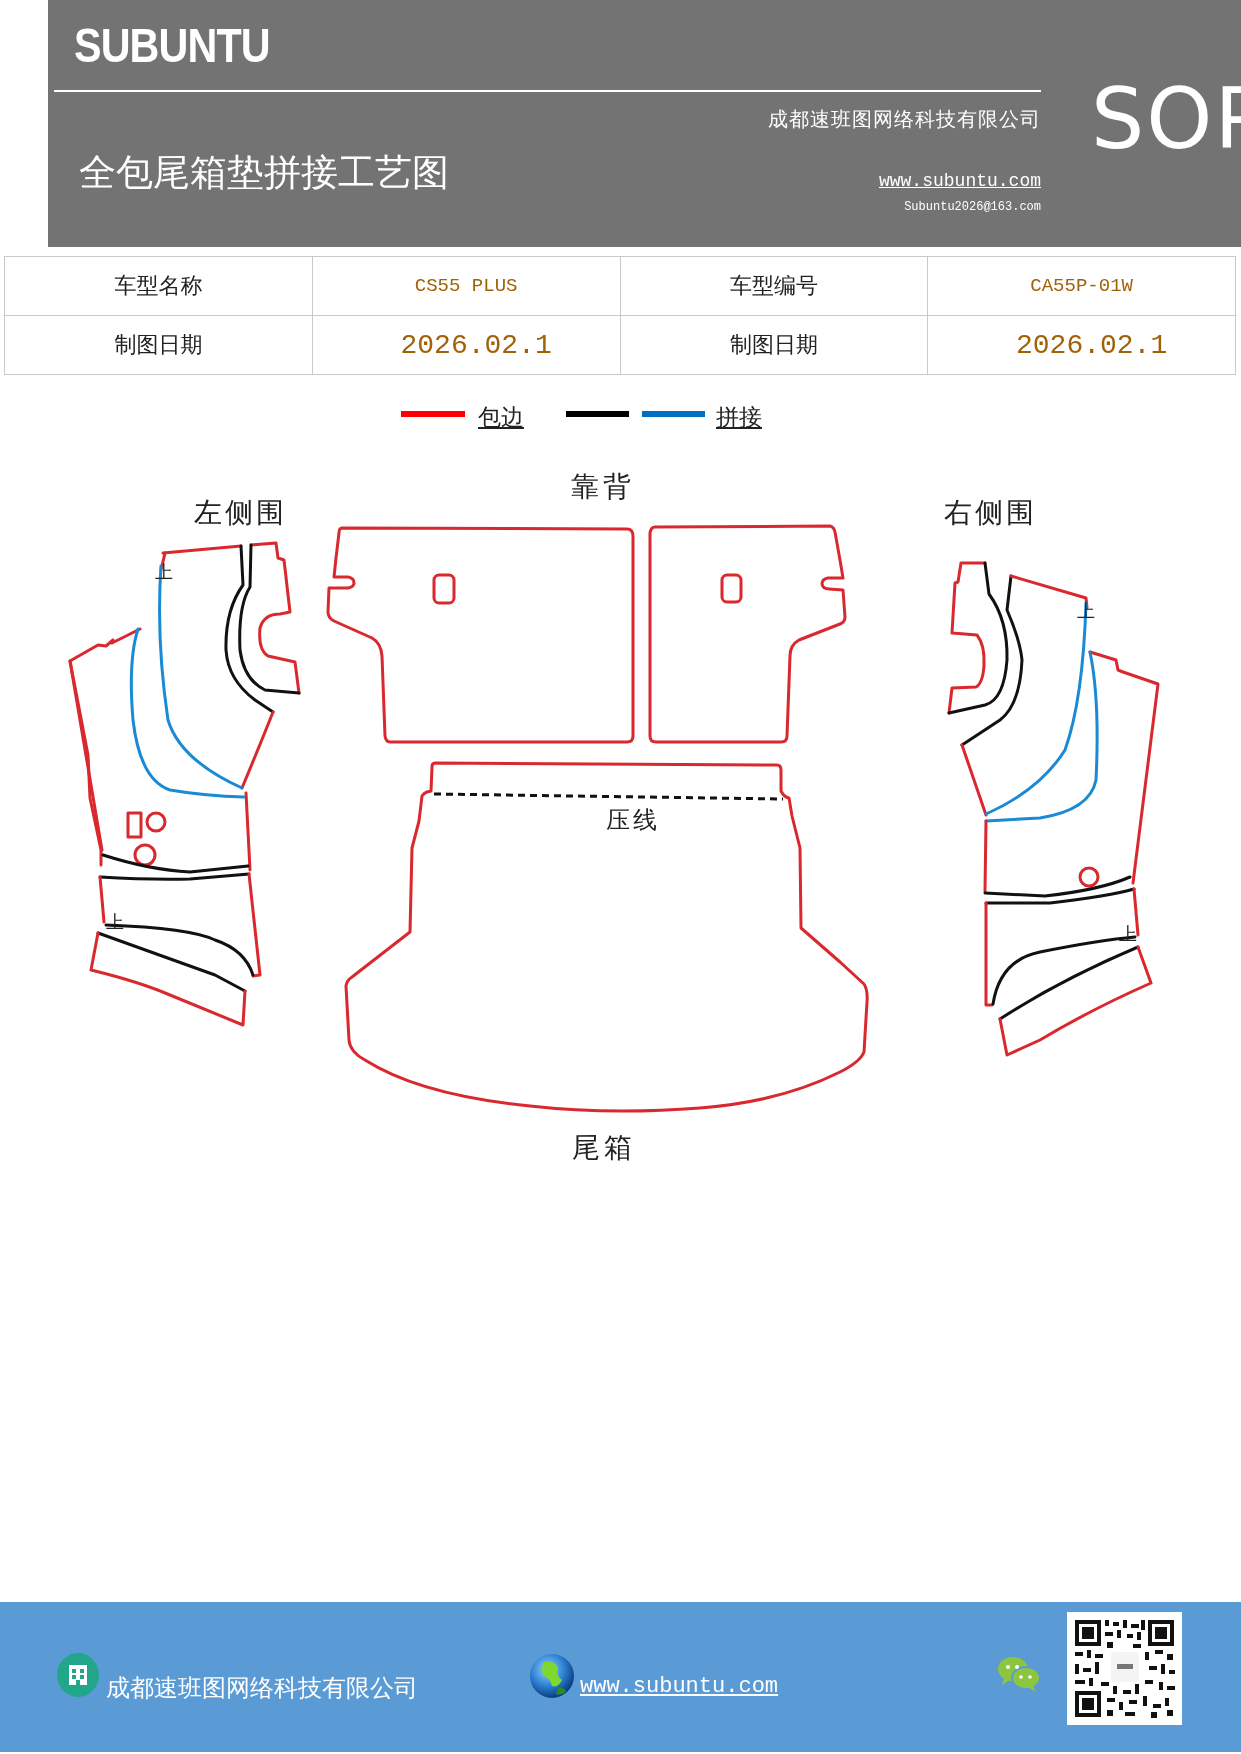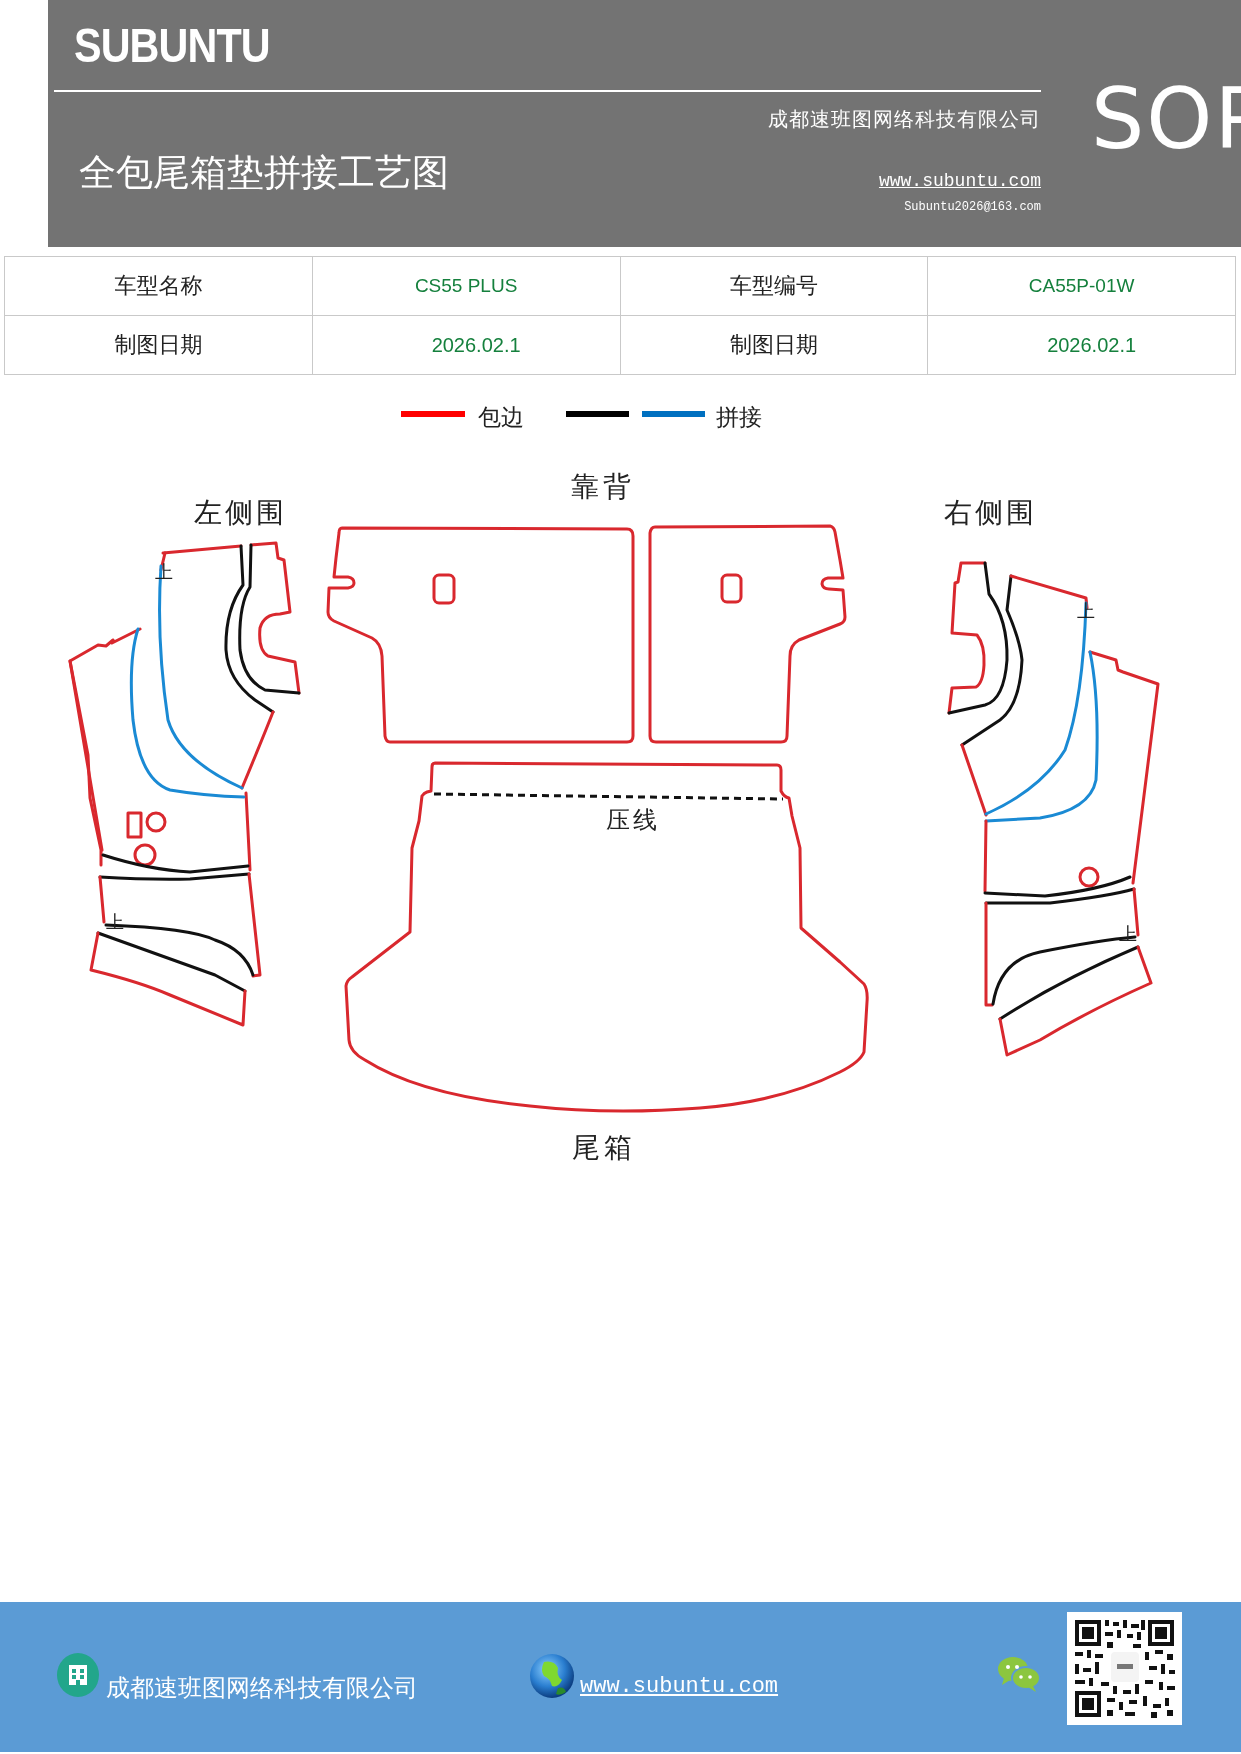--- a/index.html
+++ b/index.html
@@ -42,25 +42,25 @@
     position: absolute; left: 1043px; top: 70px; font-size: 84px; font-weight: normal;
     color: #ffffff; font-family: "DejaVu Sans", sans-serif; letter-spacing: 2px;
   }
   table.info {
     position: absolute; left: 4px; top: 256px; width: 1232px; border-collapse: collapse;
   }
   table.info td {
     border: 1px solid #c9c9c9; height: 56px; text-align: center; vertical-align: middle;
     font-size: 22px; color: #222; width: 25%;
   }
-  table.info td.val { font-family: Liberation Sans, sans-serif; font-size: 19px; color: #15803d; }
-  table.info tr:nth-child(2) td.val { font-size: 20px; padding-left: 21px; }
+  table.info td.val { font-family: Liberation Mono, monospace; font-size: 19px; color: #a16207; }
+  table.info tr:nth-child(2) td.val { font-size: 28px; padding-left: 21px; }
   .legend { position: absolute; top: 402px; left: 0; width: 1241px; height: 40px; }
   .legend .line { position: absolute; height: 6px; top: 9px; }
-  .legend .lbl { position: absolute; top: 0; font-size: 23px; color: #222; }
+  .legend .lbl { position: absolute; top: 0; font-size: 23px; color: #222; text-decoration: underline; }
   .diagram { position: absolute; left: 0; top: 450px; width: 1241px; height: 720px; }
   .footer {
     position: absolute; left: 0; top: 1602px; width: 1241px; height: 150px; background: #5b9bd5;
   }
   .footer .company {
     position: absolute; left: 106px; top: 70px; font-size: 24px; color: #fff;
     font-family: "DejaVu Serif", serif;
   }
   .footer .web {
     position: absolute; left: 580px; top: 72px; font-size: 22px; color: #fff;

